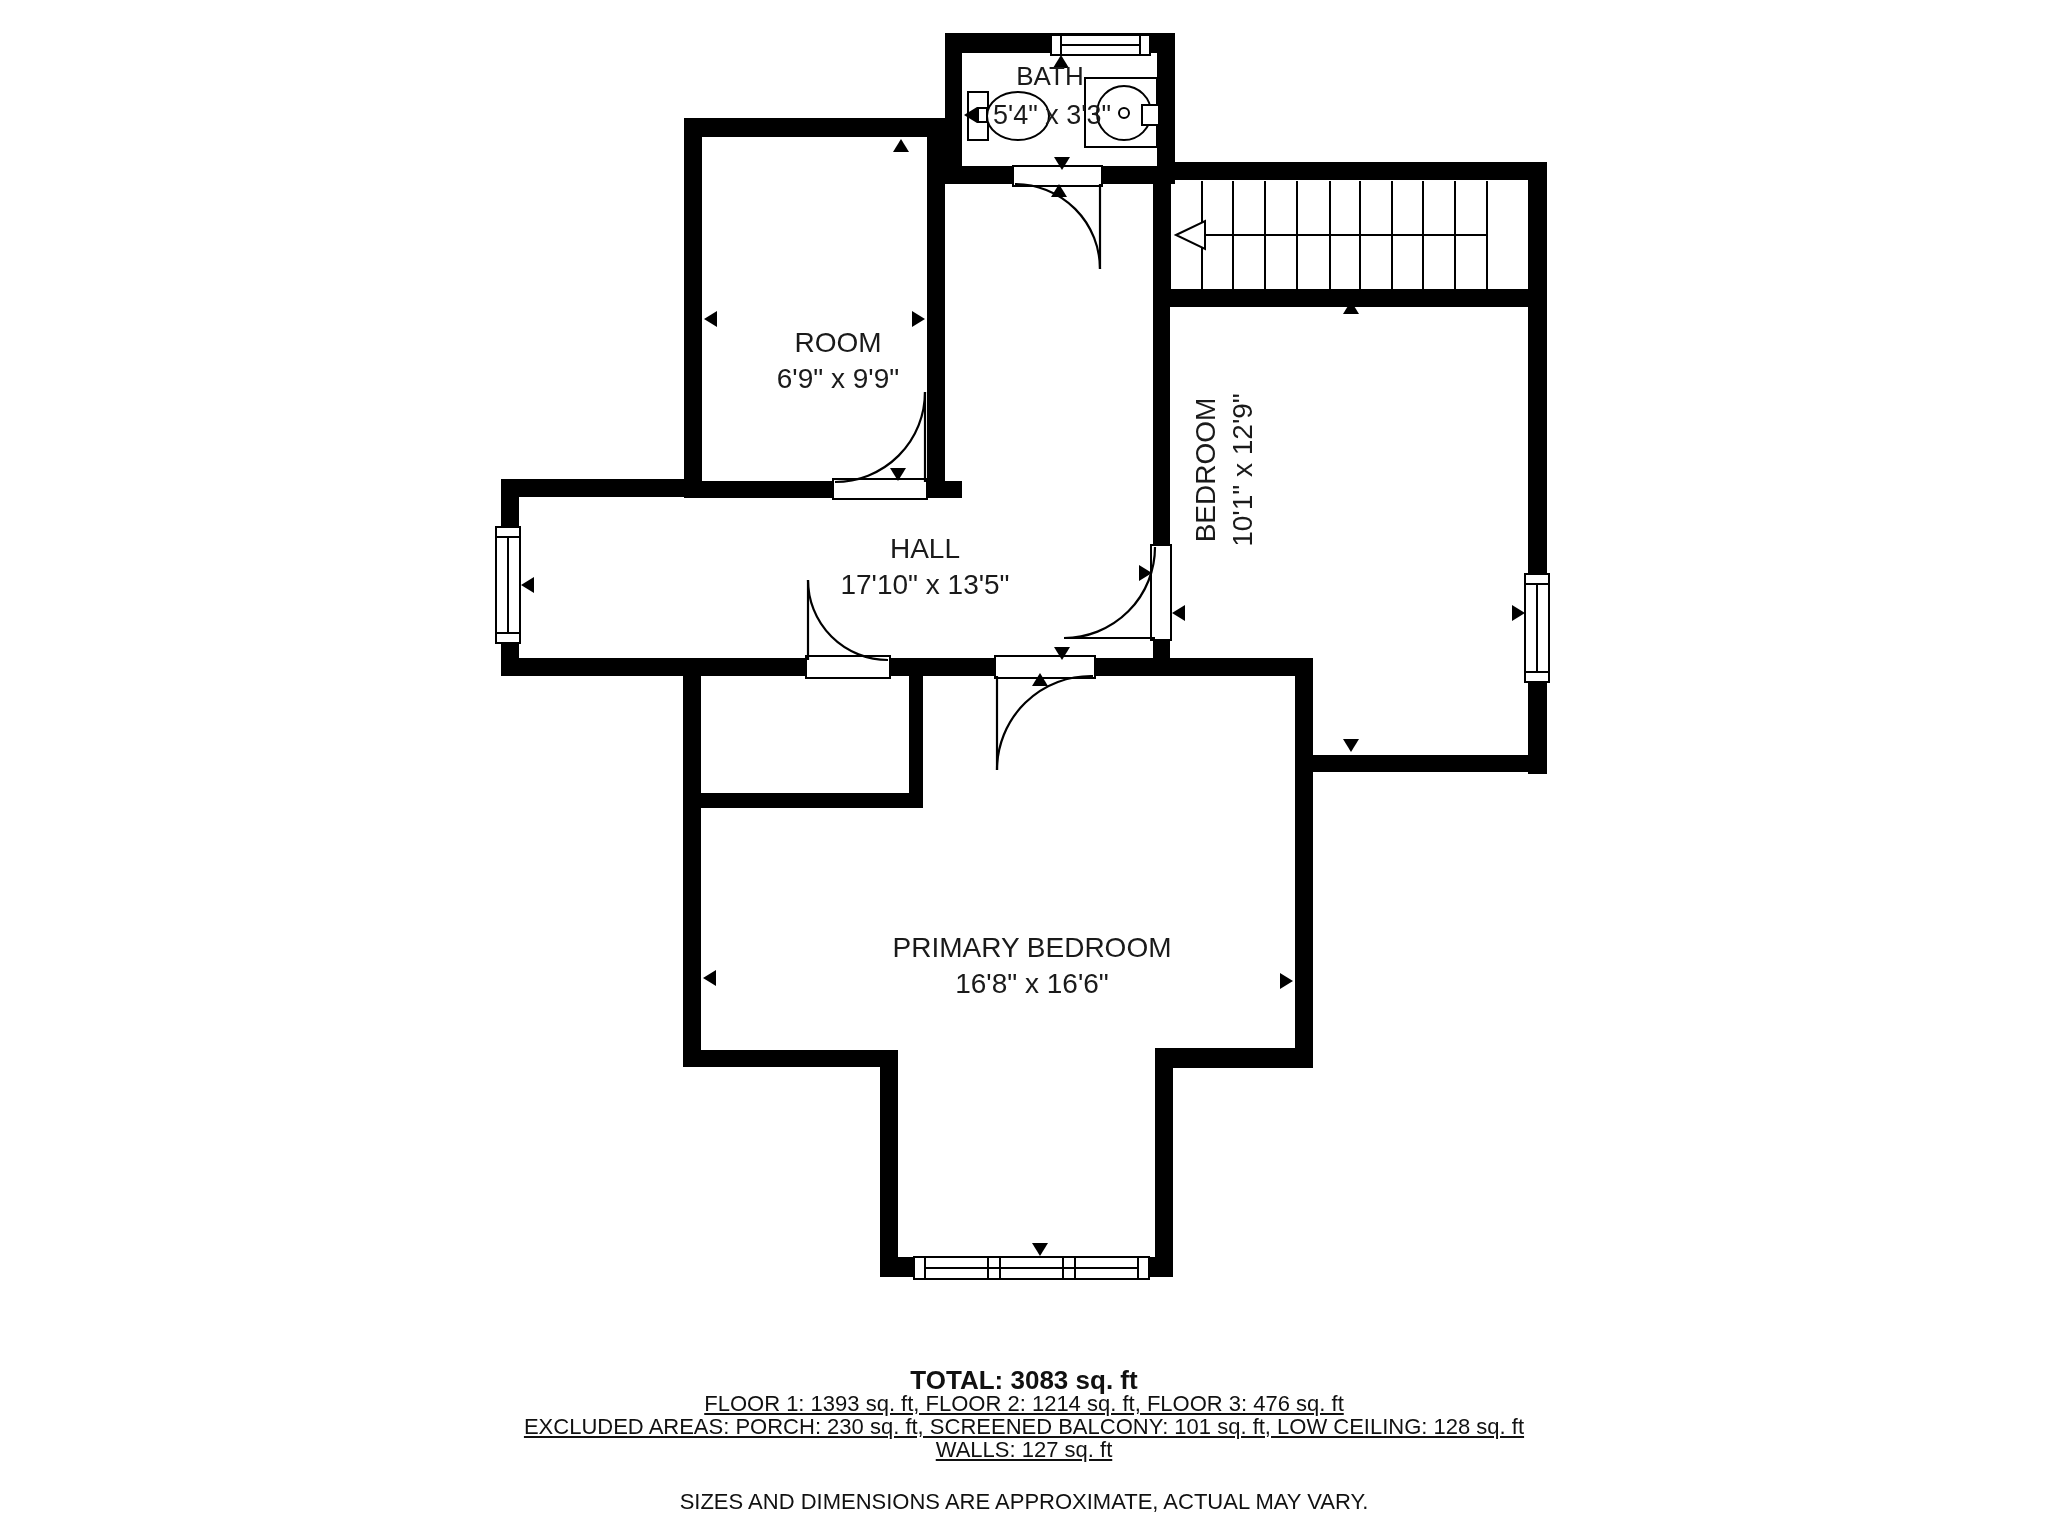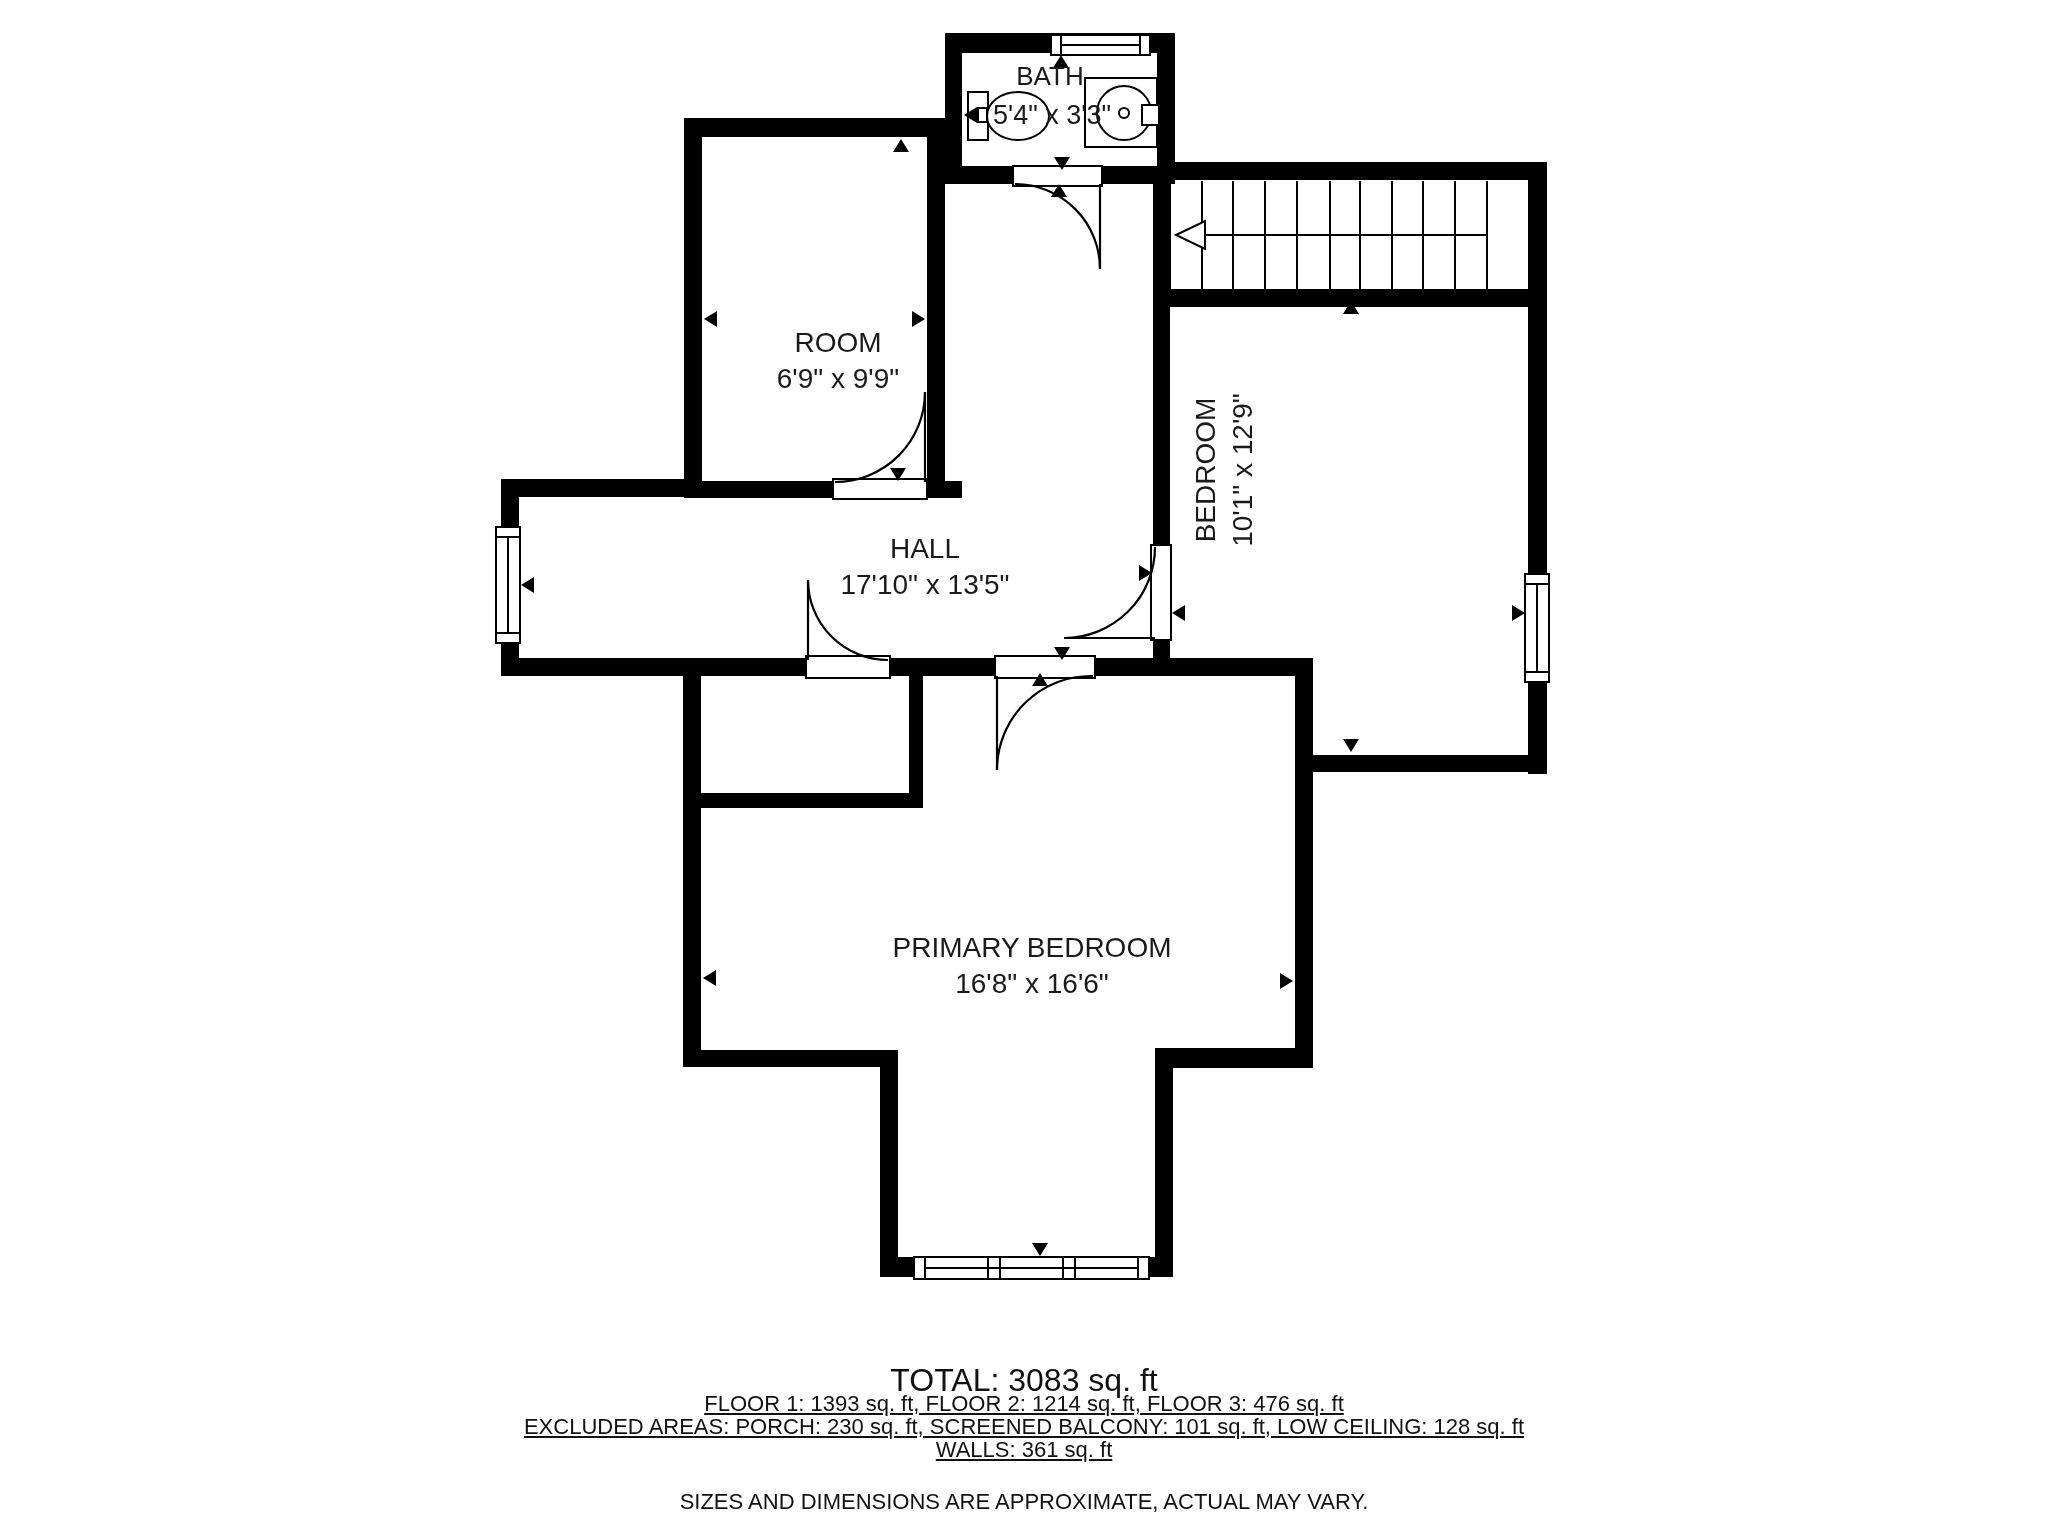--- a/index.html
+++ b/index.html
@@ -1,20 +1,20 @@
 <!DOCTYPE html>
 <html><head>
 <meta charset="utf-8">
 <style>
   html,body{margin:0;padding:0;background:#ffffff;}
   body{width:2048px;height:1536px;position:relative;font-family:"Liberation Sans",sans-serif;}
   #plan{position:absolute;left:0;top:0;}
   .room-label{fill:#1a1a1a;font-family:"Liberation Sans",sans-serif;}
   .summary{position:absolute;left:0;top:1368px;width:2048px;text-align:center;color:#111;}
-  .summary .total{font-size:32px;font-weight:normal;line-height:24px;}
+  .summary .total{font-size:26px;font-weight:bold;line-height:24px;}
   .summary .line{font-size:22px;line-height:23px;text-decoration:underline;}
   .summary .disclaimer{font-size:22px;margin-top:28px;}
 </style>
 </head>
 <body>
 
 <svg id="plan" width="2048" height="1536" viewBox="0 0 2048 1536" xmlns="http://www.w3.org/2000/svg">
 
   <g fill="#000000" stroke="none">
     <rect x="945" y="33" width="230" height="20"></rect>
@@ -159,15 +159,15 @@
 
     <text class="room-label" x="1032" y="957" font-size="28">PRIMARY BEDROOM</text>
     <text class="room-label" x="1032" y="993" font-size="28">16'8" x 16'6"</text>
   </g>
 </svg>
 
 <div class="summary">
   <div class="total">TOTAL: 3083 sq. ft</div>
   <div class="line">FLOOR 1: 1393 sq. ft, FLOOR 2: 1214 sq. ft, FLOOR 3: 476 sq. ft</div>
   <div class="line">EXCLUDED AREAS: PORCH: 230 sq. ft, SCREENED BALCONY: 101 sq. ft, LOW CEILING: 128 sq. ft</div>
-  <div class="line">WALLS: 361 sq. ft</div>
+  <div class="line">WALLS: 127 sq. ft</div>
   <div class="disclaimer">SIZES AND DIMENSIONS ARE APPROXIMATE, ACTUAL MAY VARY.</div>
 </div>
 
 </body></html>

